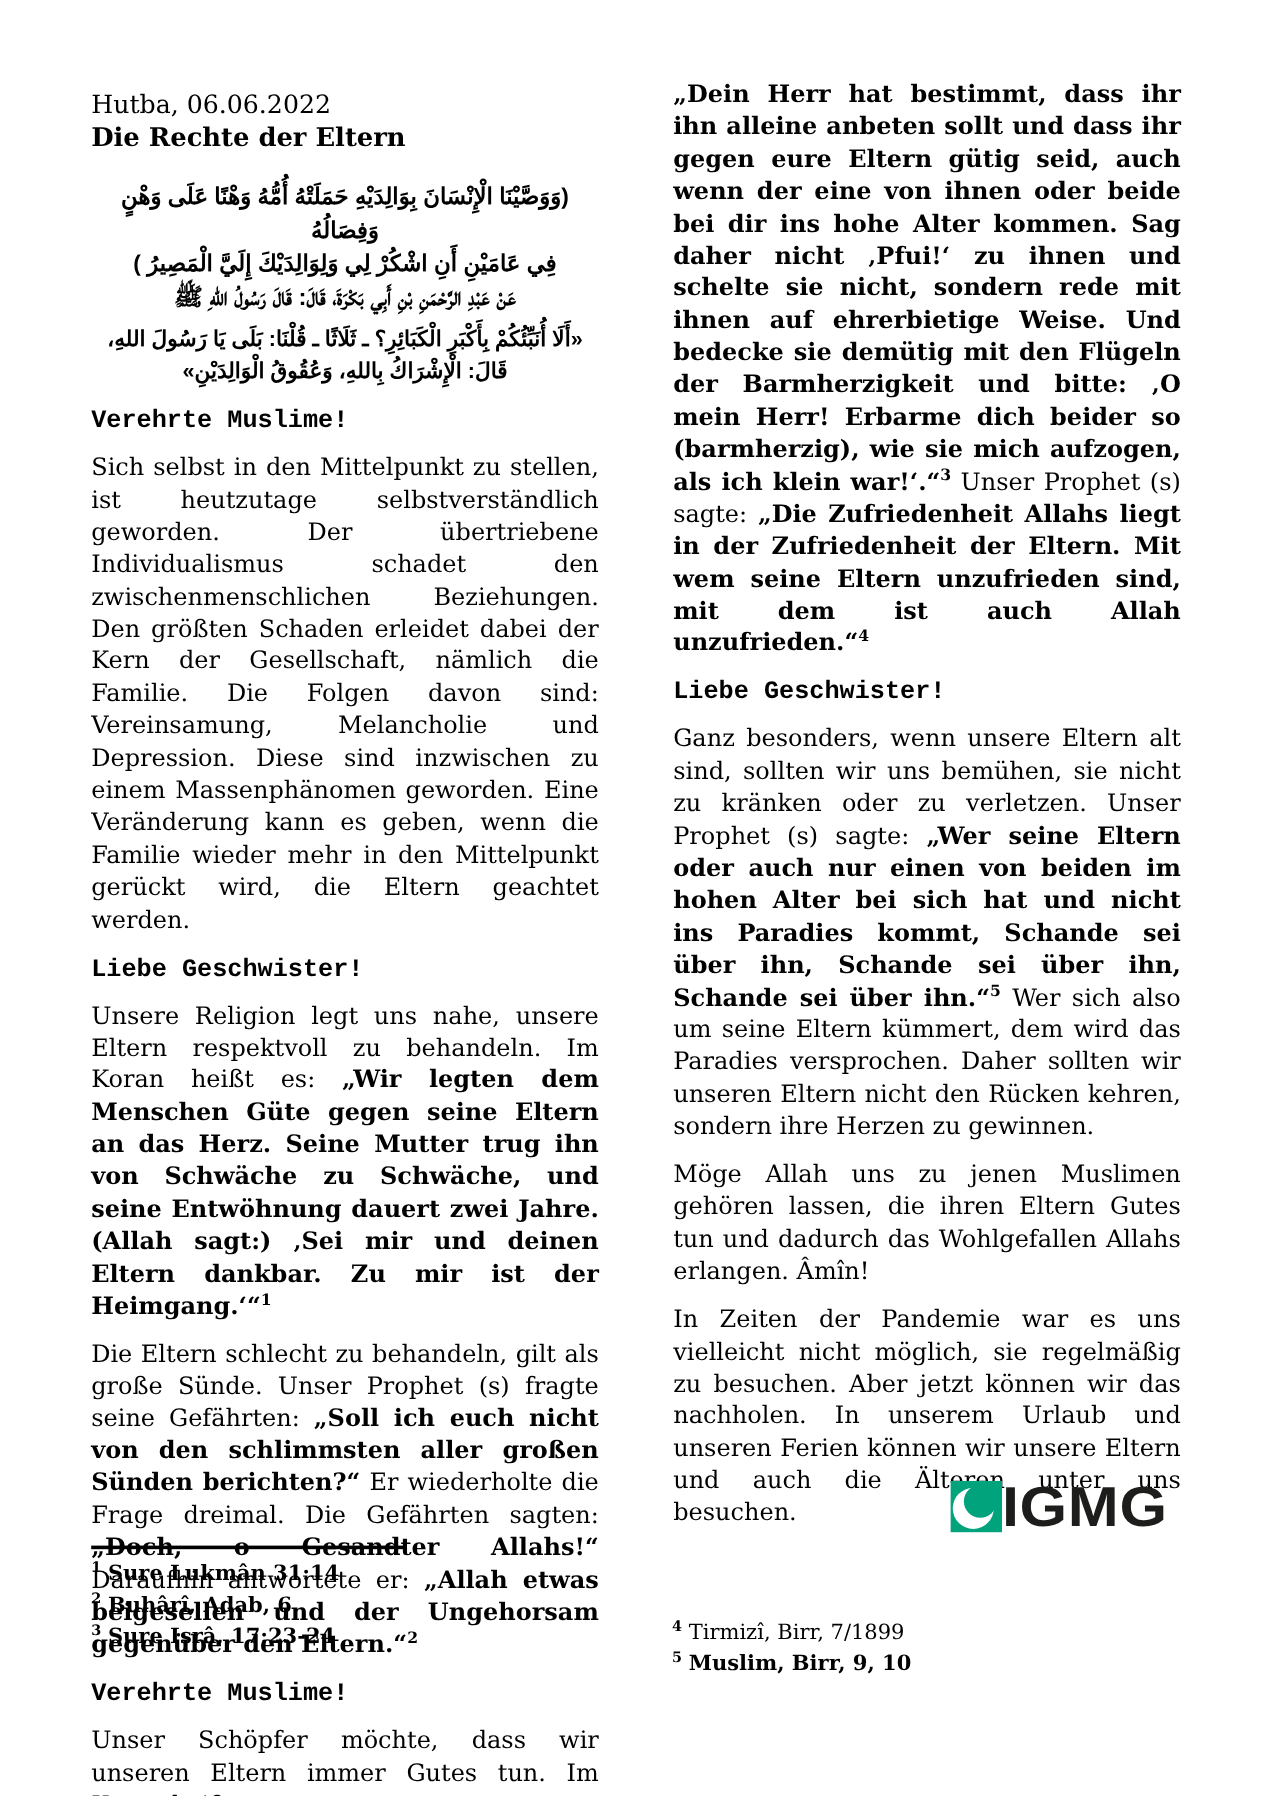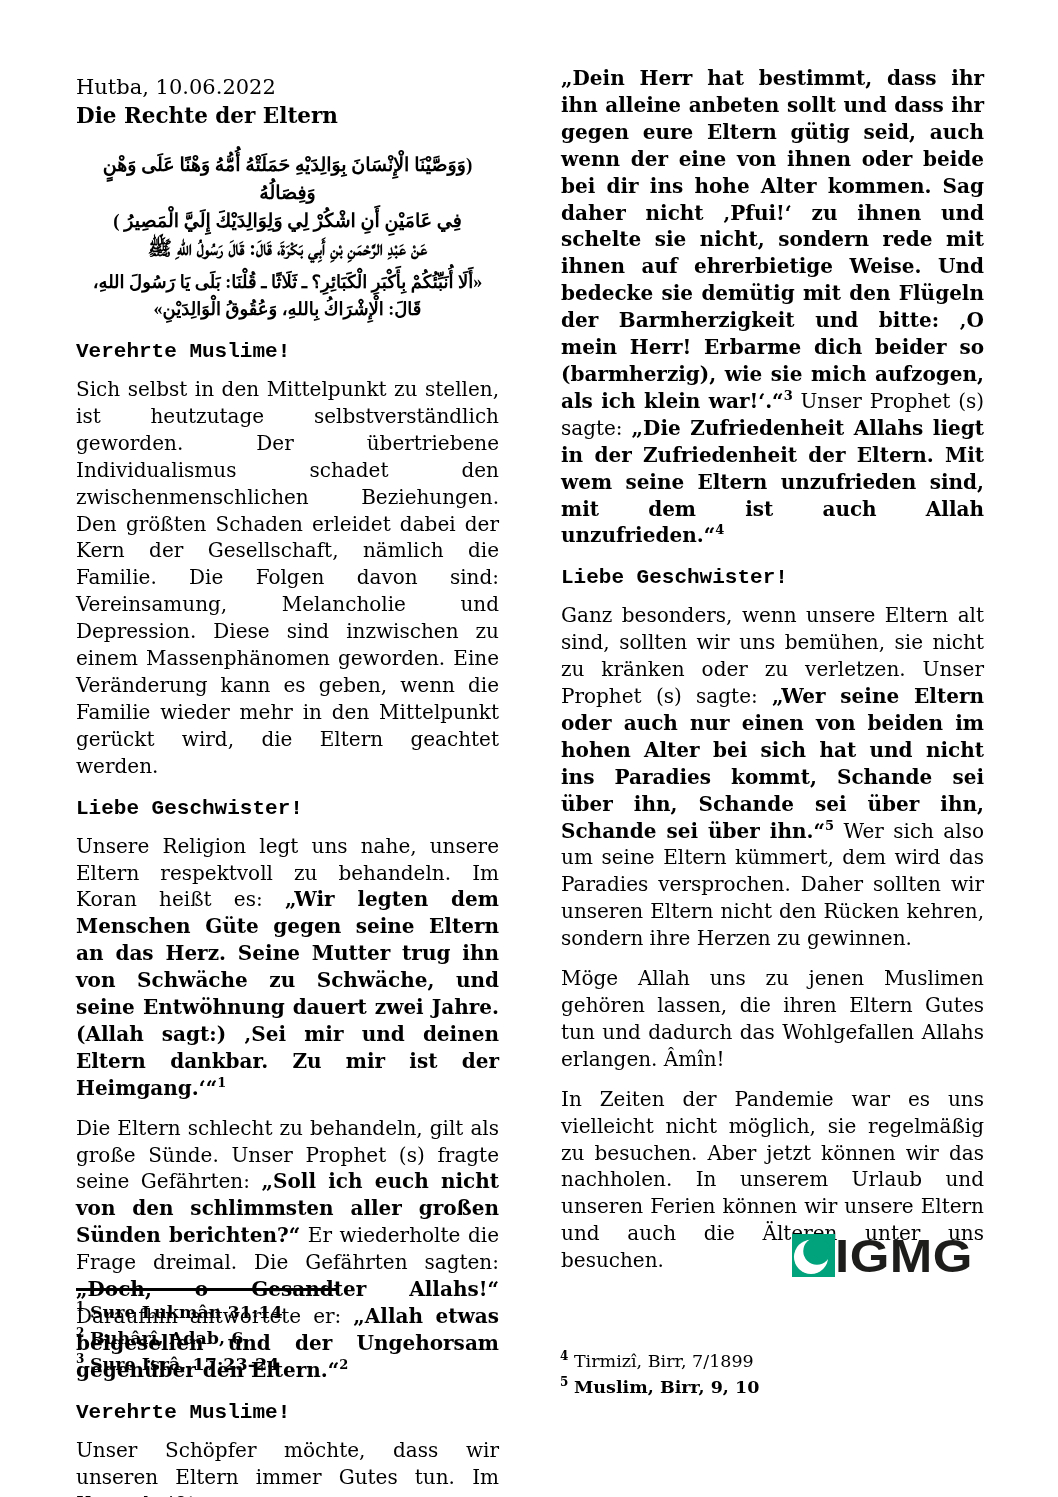--- a/index.html
+++ b/index.html
@@ -36,21 +36,21 @@
   .doc-title{
     font-size:21.5px;
     font-weight:bold;
     line-height:29px;
     margin-bottom:21px;
   }
 
   .arabic{
     direction:rtl;
     text-align:center;
-    font-family:Liberation Serif, serif;
+    font-family:Liberation Sans, sans-serif;
     font-weight:bold;
     margin:4px 0 10px 0;
   }
   .arabic .quran{font-size:19px;line-height:28px;}
   .arabic .isnad{font-size:20px;line-height:26px;font-weight:bold;}
   .arabic .hadith{font-size:18px;line-height:27px;margin-top:8px;}
 
   .heading{
     font-size:21px;
     font-weight:bold;
@@ -119,21 +119,21 @@
   }
 </style>
 </head>
 <body>
 
 <div class="page">
 
   <div class="columns">
 
     <div class="col col-left">
-      <div class="date-line">Hutba, 10.06.2022</div>
+      <div class="date-line">Hutba, 06.06.2022</div>
       <div class="doc-title">Die Rechte der Eltern</div>
 
       <div class="arabic">
         <div class="quran">(وَوَصَّيْنَا الْإِنْسَانَ بِوَالِدَيْهِ حَمَلَتْهُ أُمُّهُ وَهْنًا عَلَى وَهْنٍ وَفِصَالُهُ</div>
         <div class="quran">فِي عَامَيْنِ أَنِ اشْكُرْ لِي وَلِوَالِدَيْكَ  إِلَيَّ الْمَصِيرُ )</div>
         <div class="isnad">عَنْ عَبْدِ الرَّحْمَنِ بْنِ أَبِي بَكْرَةَ، قَالَ: قَالَ رَسُولُ اللهِ ﷺ</div>
         <div class="hadith">«أَلَا أُنَبِّئُكُمْ بِأَكْبَرِ الْكَبَائِرِ؟ ـ ثَلَاثًا ـ قُلْنَا: بَلَى يَا رَسُولَ اللهِ، قَالَ: الْإِشْرَاكُ بِاللهِ، وَعُقُوقُ الْوَالِدَيْنِ»</div>
       </div>
 
       <div class="heading">Verehrte Muslime!</div>

